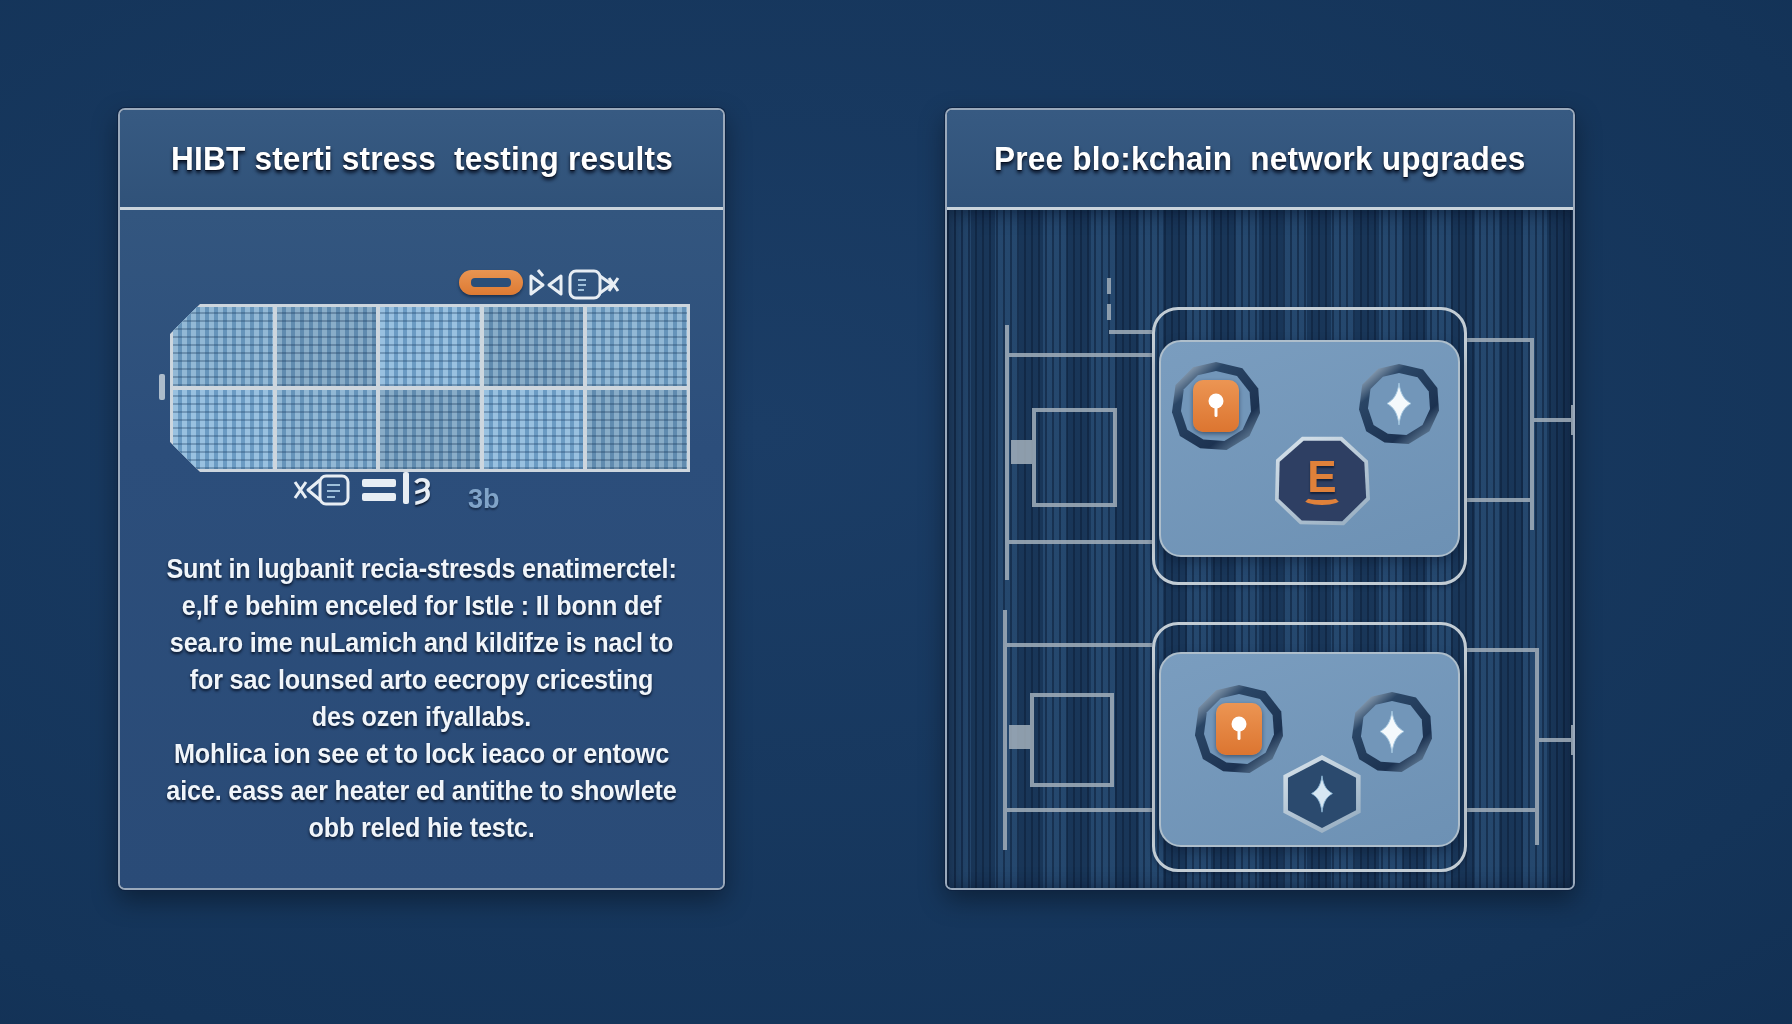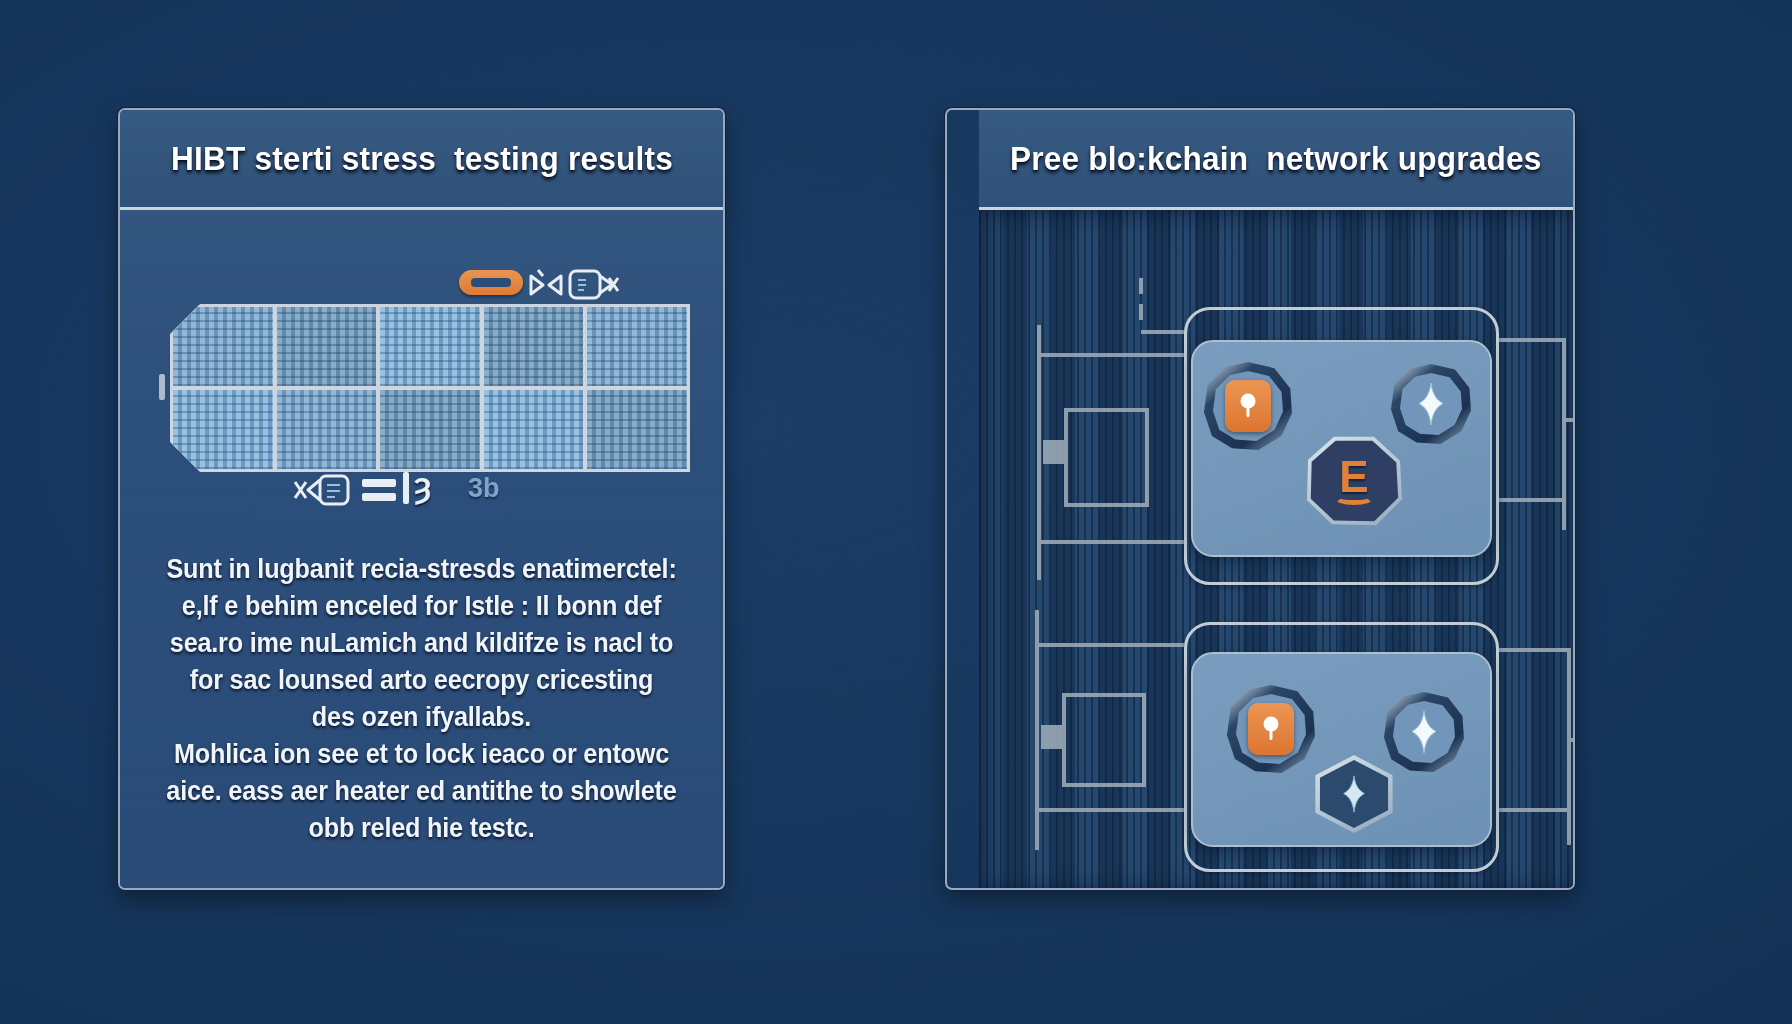--- a/index.html
+++ b/index.html
@@ -58,31 +58,31 @@
   }
   .cell:nth-child(2n){ filter:brightness(.94); }
   .cell:nth-child(3n){ filter:brightness(1.05); }
   .side-tick { left:39px; top:164px; width:6px; height:26px; background:#c3cfd9; border-radius:2px; opacity:.85; }
   .icon-svg { display:block; }
   .equals-wrap { left:242px; top:267px; }
   .yogh-wrap { left:283px; top:262px; display:flex; align-items:flex-start; gap:5px; }
   .yogh-bar { width:6px; height:32px; background:#e8eef4; border-radius:2px; }
   .yogh-glyph { font-size:30px; font-weight:700; color:#e8eef4; line-height:32px;
     text-shadow:0 2px 2px rgba(6,16,34,.8); }
-  .label-3b { left:348px; top:263px; font-size:27px; font-weight:700; color:#8fb3d6; opacity:.85;
+  .label-3b { left:348px; top:274px; font-size:27px; font-weight:700; color:#8fb3d6; opacity:.85;
     text-shadow:0 2px 2px rgba(6,16,34,.6); }
   .body-text {
     left:0; right:0; top:340px; text-align:center; transform:scaleX(.9);
     font-size:28px; font-weight:700; line-height:37px; color:#f0f5fa;
     letter-spacing:-.2px;
     text-shadow:0 2px 3px rgba(6,16,34,.9);
   }
   .body-text div { white-space:nowrap; }
   
-  #right-panel { left:945px; width:630px;padding-left:32px; }
+  #right-panel { left:945px; width:630px; }
   .rp-body {
     position:relative; height:682px;
     background-color:#1f4166;
     background-image:
       repeating-linear-gradient(90deg, rgba(12,30,56,.55) 0 2px, rgba(0,0,0,0) 2px 7px),
       repeating-linear-gradient(90deg, rgba(48,84,124,.35) 0 24px, rgba(15,36,66,.38) 24px 48px);
     box-shadow:inset 8px 0 22px rgba(5,15,35,.45), inset -6px 0 18px rgba(5,15,35,.35);
   }
   .module-outline {
     position:absolute; border:3px solid #c2ccd4; border-radius:26px;

